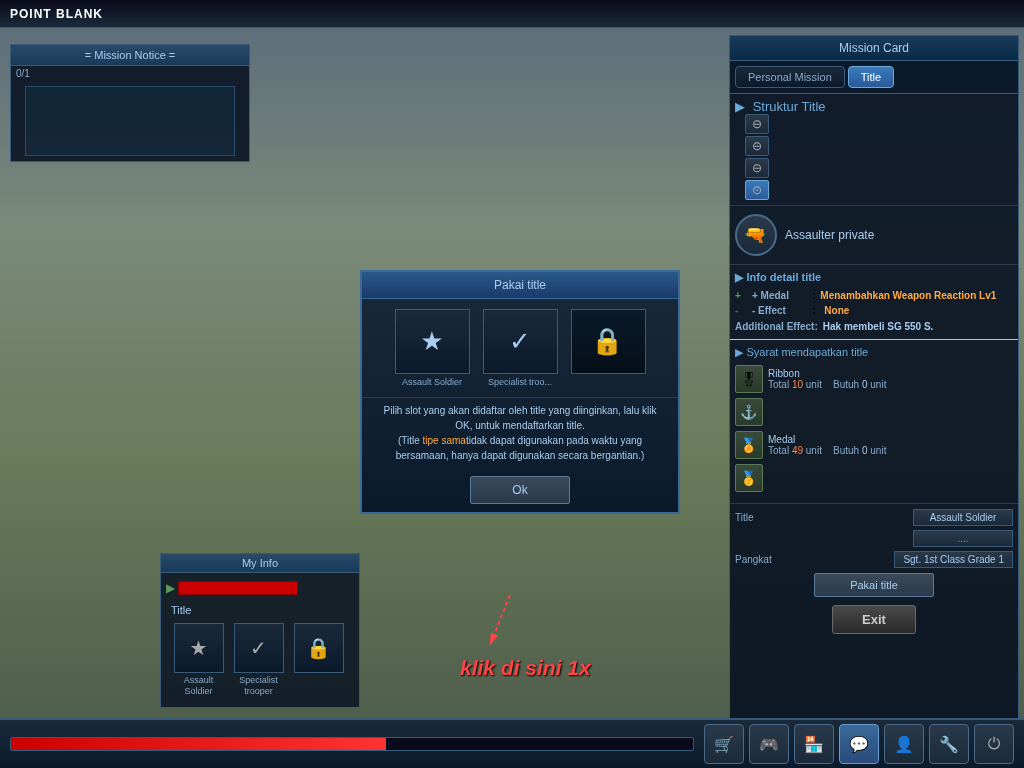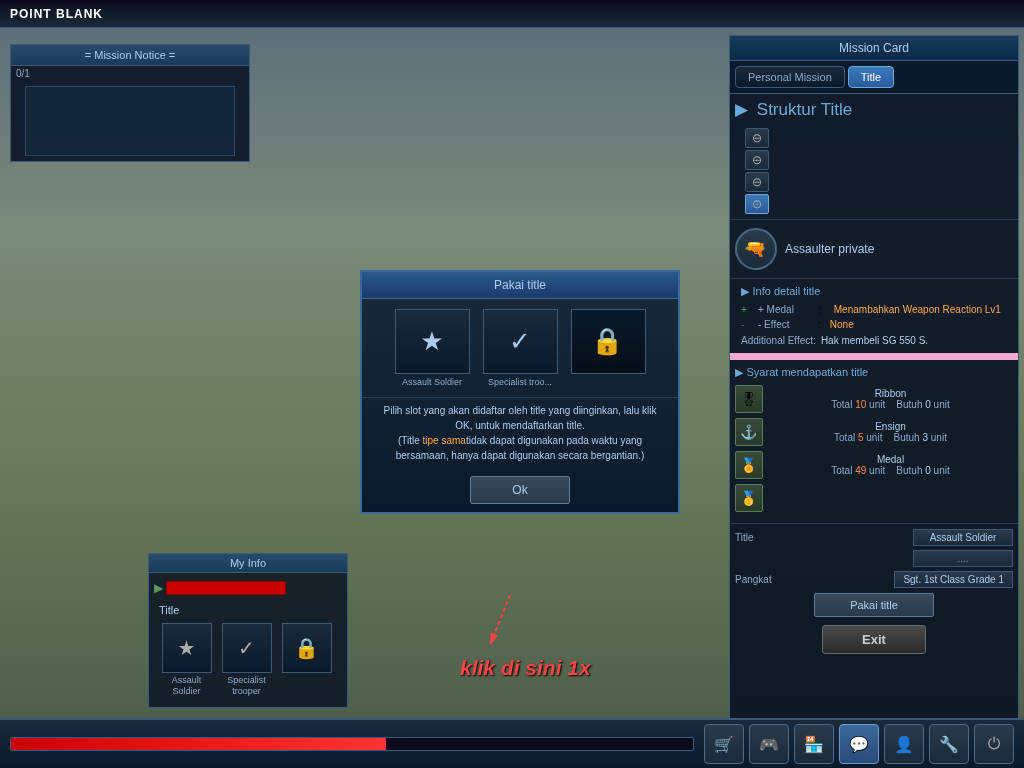--- a/index.html
+++ b/index.html
@@ -135,21 +135,21 @@
       height: 70px;
       background: rgba(20, 40, 60, 0.8);
       margin: 5px auto;
       border: 1px solid #2a4a6a;
     }
 
     
     .my-info {
       position: absolute;
       bottom: 60px;
-      left: 148px;
+      left: 160px;
       width: 200px;
       background: rgba(10, 20, 35, 0.85);
       border: 1px solid #3a5a7a;
       z-index: 10;
     }
     .my-info-title {
       background: linear-gradient(180deg, #2a4a6a, #1a3a5a);
       color: #aaccee;
       text-align: center;
       padding: 3px;
@@ -250,22 +250,22 @@
       border-color: #6aaada;
     }
 
     
     .title-structure {
       padding: 5px;
       border-bottom: 1px solid #2a3a4a;
     }
     .title-structure-header {
       color: #6aaada;
-      font-size: 17px;
-      margin-bottom: 8px;
+      font-size: 13px;
+      margin-bottom: 0;
     }
     .title-scroll-btns {
       display: flex;
       flex-direction: column;
       align-items: flex-start;
       gap: 2px;
       padding-left: 10px;
     }
     .scroll-btn {
       width: 24px;
@@ -306,22 +306,23 @@
       color: #aaa;
       flex-shrink: 0;
     }
     .title-name {
       color: #aaccee;
       font-size: 12px;
     }
 
     
     .info-detail {
-      padding: 6px 11px;
-      border-bottom: 7px solid #f9a8d4;
+      padding: 6px 5px;
+      border-bottom: 1px solid #f9a8d4;
+      font-weight: bold;
     }
     .info-detail-header {
       color: #6aaada;
       font-size: 11px;
       margin-bottom: 6px;
     }
     .info-row {
       display: flex;
       gap: 5px;
       margin-bottom: 4px;
@@ -381,21 +382,20 @@
       border: 1px solid #5a7a5a;
       border-radius: 2px;
       display: flex;
       align-items: center;
       justify-content: center;
       font-size: 14px;
       flex-shrink: 0;
     }
     .req-info {
       flex: 1;
-      text-align: center;
     }
     .req-name {
       color: #aaccee;
       font-size: 10px;
     }
     .req-details {
       color: #88aacc;
       font-size: 10px;
     }
     .req-count-orange {
@@ -446,21 +446,21 @@
       background: linear-gradient(180deg, #3a4a5a, #2a3a4a);
       border: 1px solid #5a7a9a;
       color: #aaccee;
       text-align: center;
       cursor: pointer;
       font-size: 11px;
       border-radius: 2px;
     }
     .exit-btn {
       display: block;
-      width: 104px;
+      width: 84px;
       margin: 8px auto;
       padding: 6px;
       background: linear-gradient(180deg, #4a4a4a, #2a2a2a);
       border: 1px solid #6a6a6a;
       color: #cccccc;
       text-align: center;
       cursor: pointer;
       font-size: 13px;
       font-weight: bold;
       border-radius: 3px;
@@ -583,21 +583,21 @@
 
   <div class="info-detail">
     <div class="info-detail-header">
       <span style="color:#6aaada;">▶</span>
       <span>Info detail title</span>
     </div>
     <div class="info-row">
       <span class="info-sign-plus">+</span>
       <span class="info-label">+ Medal</span>
       <span>:</span>
-      <span class="info-value-orange" style="margin-left:8px;">Menambahkan Weapon Reaction Lv1</span>
+      <span class="info-value-orange" style="margin-left:0;">Menambahkan Weapon Reaction Lv1</span>
     </div>
     <div class="info-row">
       <span class="info-sign-minus">-</span>
       <span class="info-label">- Effect</span>
       <span>:</span>
       <span class="info-value-orange" style="margin-left:4px;">None</span>
     </div>
     <div class="info-additional">
       <span class="info-add-label">Additional Effect:</span>
       <span class="info-add-value">Hak membeli SG 550 S.</span>
@@ -616,27 +616,20 @@
         <div class="req-name">Ribbon</div>
         <div class="req-details">
           Total <span class="req-count-orange">10</span> unit &nbsp;&nbsp;
           Butuh <span class="req-count-normal">0</span> unit
         </div>
       </div>
     </div>
 
     <div class="req-row">
       <div class="req-icon">⚓</div>
-      <div class="req-info">
-        <div class="req-name">Ensign</div>
-        <div class="req-details">
-          Total <span class="req-count-orange">5</span> unit &nbsp;&nbsp;
-          Butuh <span class="req-count-normal">3</span> unit
-        </div>
-      </div>
     </div>
 
     <div class="req-row">
       <div class="req-icon">🏅</div>
       <div class="req-info">
         <div class="req-name">Medal</div>
         <div class="req-details">
           Total <span class="req-count-orange">49</span> unit &nbsp;&nbsp;
           Butuh <span class="req-count-normal">0</span> unit
         </div>

